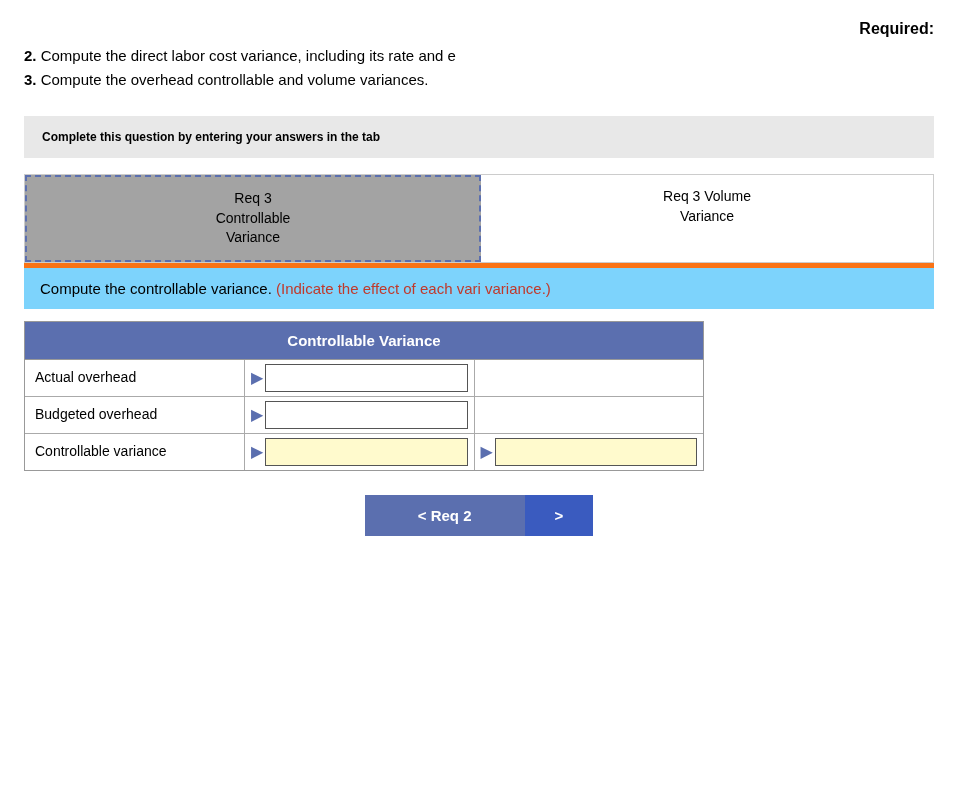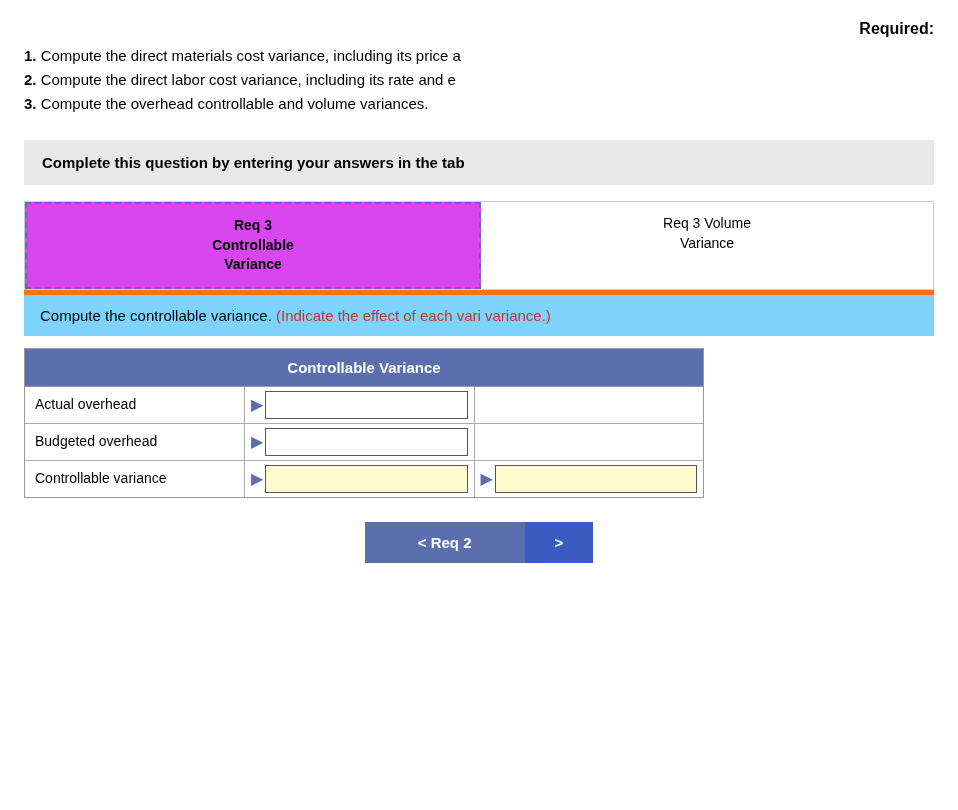--- a/index.html
+++ b/index.html
@@ -33,43 +33,43 @@
       line-height: 1.6;
     }
     .required-num {
       font-weight: bold;
     }
     .complete-box {
       background: #e8e8e8;
       padding: 14px 18px;
       margin-bottom: 16px;
       font-weight: bold;
-      font-size: 15px;
+      font-size: 12px;
     }
     .tabs-row {
       display: flex;
       border: 1px solid #ccc;
       margin-bottom: 0;
     }
     .tab {
       flex: 1;
       text-align: center;
       padding: 12px 8px;
       border-right: 1px solid #ccc;
       font-size: 14px;
       cursor: pointer;
       background: #fff;
     }
     .tab:last-child {
       border-right: none;
     }
     .tab.active {
       border: 2px dashed #5b6faf;
-      background: #d946ef;
-      font-weight: bold;
+      background: #a3a3a3;
+      font-weight: normal;
     }
     .instruction-box {
       background: #7dd3fc;
       padding: 12px 16px;
       font-size: 15px;
       margin-bottom: 6px;
       border-top: 5px solid #f97316;
     }
     .instruction-text-black {
       color: #000;
@@ -165,24 +165,20 @@
       min-width: 60px;
     }
   </style>
 </head>
 <body>
 
 <div class="page-container">
 
   <div class="required-section">
     <div class="required-title">Required:</div>
-    <div class="required-item">
-      <span class="required-num">1.</span>
-      <span>Compute the direct materials cost variance, including its price a</span>
-    </div>
     <div class="required-item">
       <span class="required-num">2.</span>
       <span>Compute the direct labor cost variance, including its rate and e</span>
     </div>
     <div class="required-item">
       <span class="required-num">3.</span>
       <span>Compute the overhead controllable and volume variances.</span>
     </div>
   </div>
 

